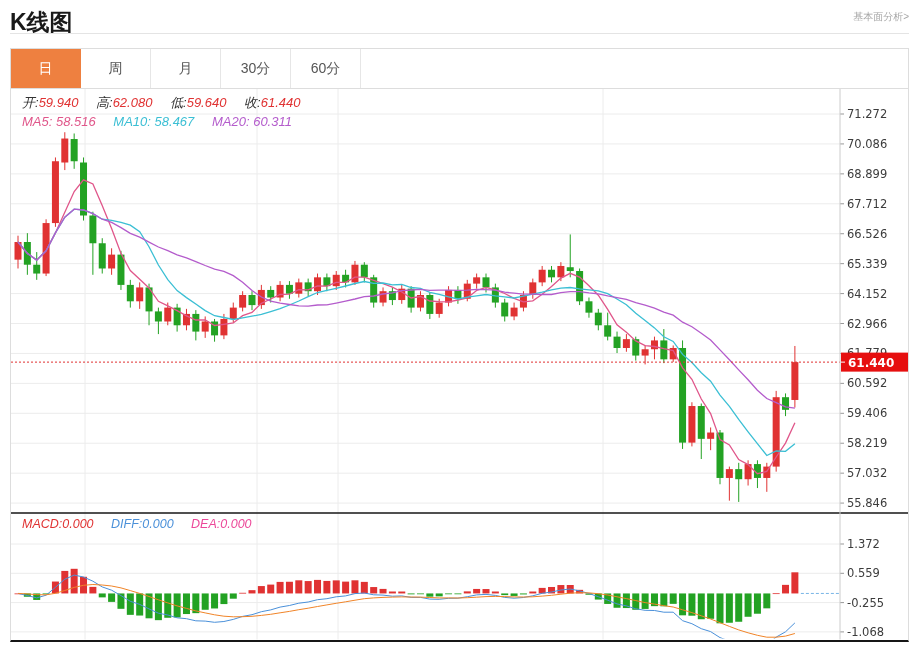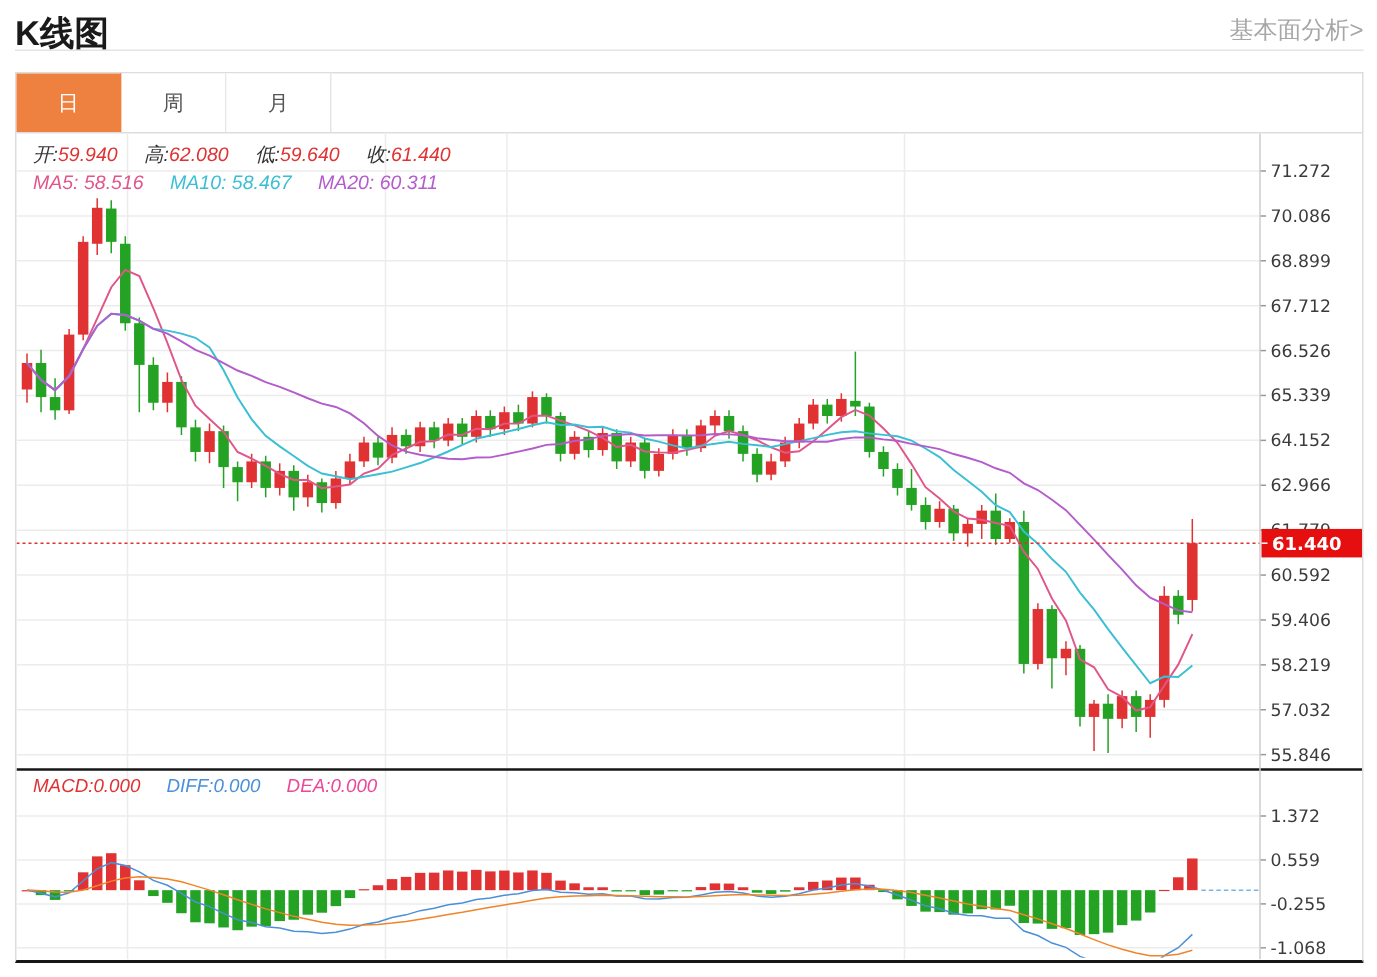--- a/index.html
+++ b/index.html
@@ -1,19 +1,19 @@
 <!DOCTYPE html>
 <html><head>
 <meta charset="utf-8">
 <style>
   html,body{margin:0;padding:0;background:#fff;}
   body{width:918px;height:651px;position:relative;overflow:hidden;
        font-family:"Liberation Sans","DejaVu Sans",sans-serif;}
   .page-title{position:absolute;left:10px;top:7px;font-size:23px;font-weight:bold;color:#1a1a1a;}
-  .analysis-link{position:absolute;right:9px;top:10px;font-size:16px;color:#a6a6a6;text-decoration:none;cursor:pointer;}
+  .analysis-link{position:absolute;right:9px;top:10px;font-size:10px;color:#a6a6a6;text-decoration:none;cursor:pointer;}
   .header-divider{position:absolute;left:10px;top:33px;width:899px;height:0;border-top:1px solid #e4e4e4;}
   .widget{position:absolute;left:10px;top:48px;width:897px;height:591px;
           border:1px solid #ddd;border-bottom:2px solid #161616;background:#fff;}
   .tabs{display:flex;height:39px;border-bottom:1px solid #ddd;}
   .tab{width:70px;box-sizing:border-box;display:flex;align-items:center;justify-content:center;
        font-size:14px;color:#555;background:#fff;border-right:1px solid #e6e6e6;cursor:pointer;}
   .tab.active{background:#ee8040;color:#fff;border-right:1px solid #ee8040;}
   .chart-wrap{position:absolute;left:0;top:40px;width:897px;height:551px;}
   #chart-svg{position:absolute;left:0;top:0;}
   svg text{font-family:"DejaVu Sans","Liberation Sans",sans-serif;}
@@ -32,20 +32,22 @@
 
 <div class="page-title">K线图</div>
 <a class="analysis-link">基本面分析&gt;</a>
 <div class="header-divider"></div>
 
 <div class="widget">
   <div class="tabs" id="tabs">
       <div class="tab active">日</div>
       <div class="tab">周</div>
       <div class="tab">月</div>
+      <div class="tab">30分</div>
+      <div class="tab">60分</div>
     </div>
   <div class="chart-wrap">
     <svg id="chart-svg" width="897" height="551">
         <defs>
           <clipPath id="mainclip">
             <rect x="0" y="0" width="829" height="423"></rect>
           </clipPath>
           <clipPath id="macdclip">
             <rect x="0" y="425" width="829" height="124.5"></rect>
           </clipPath>

